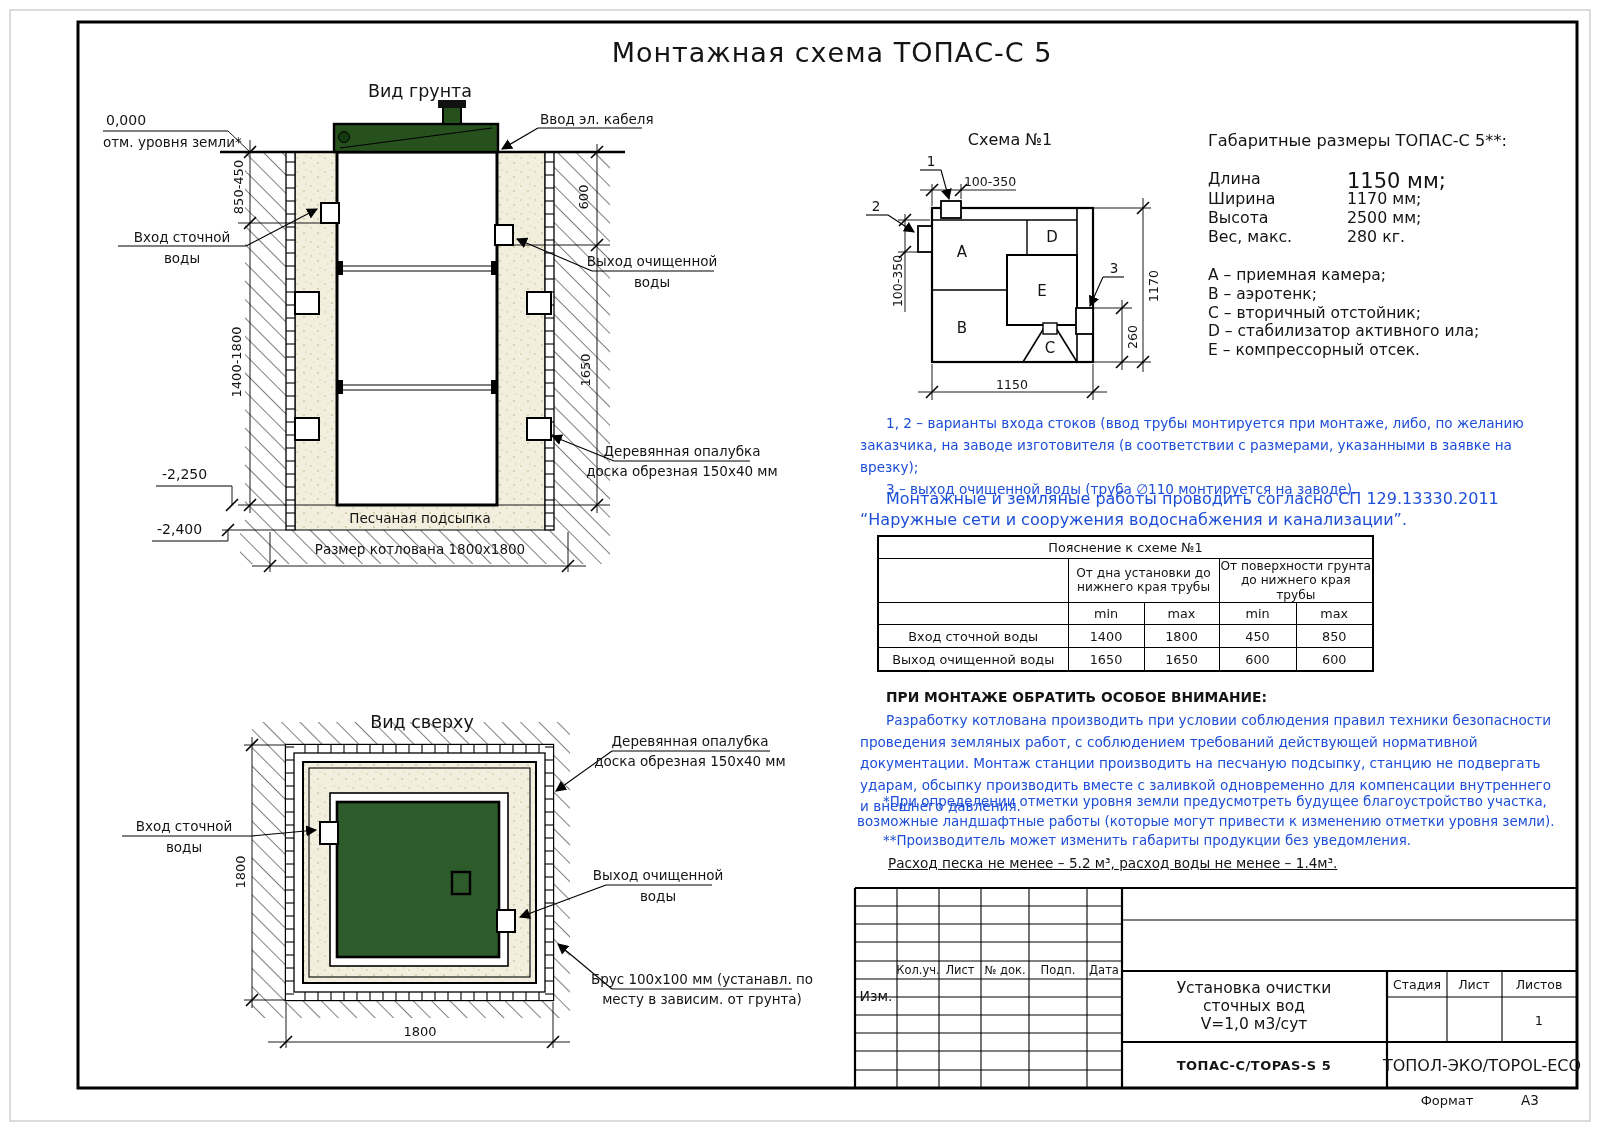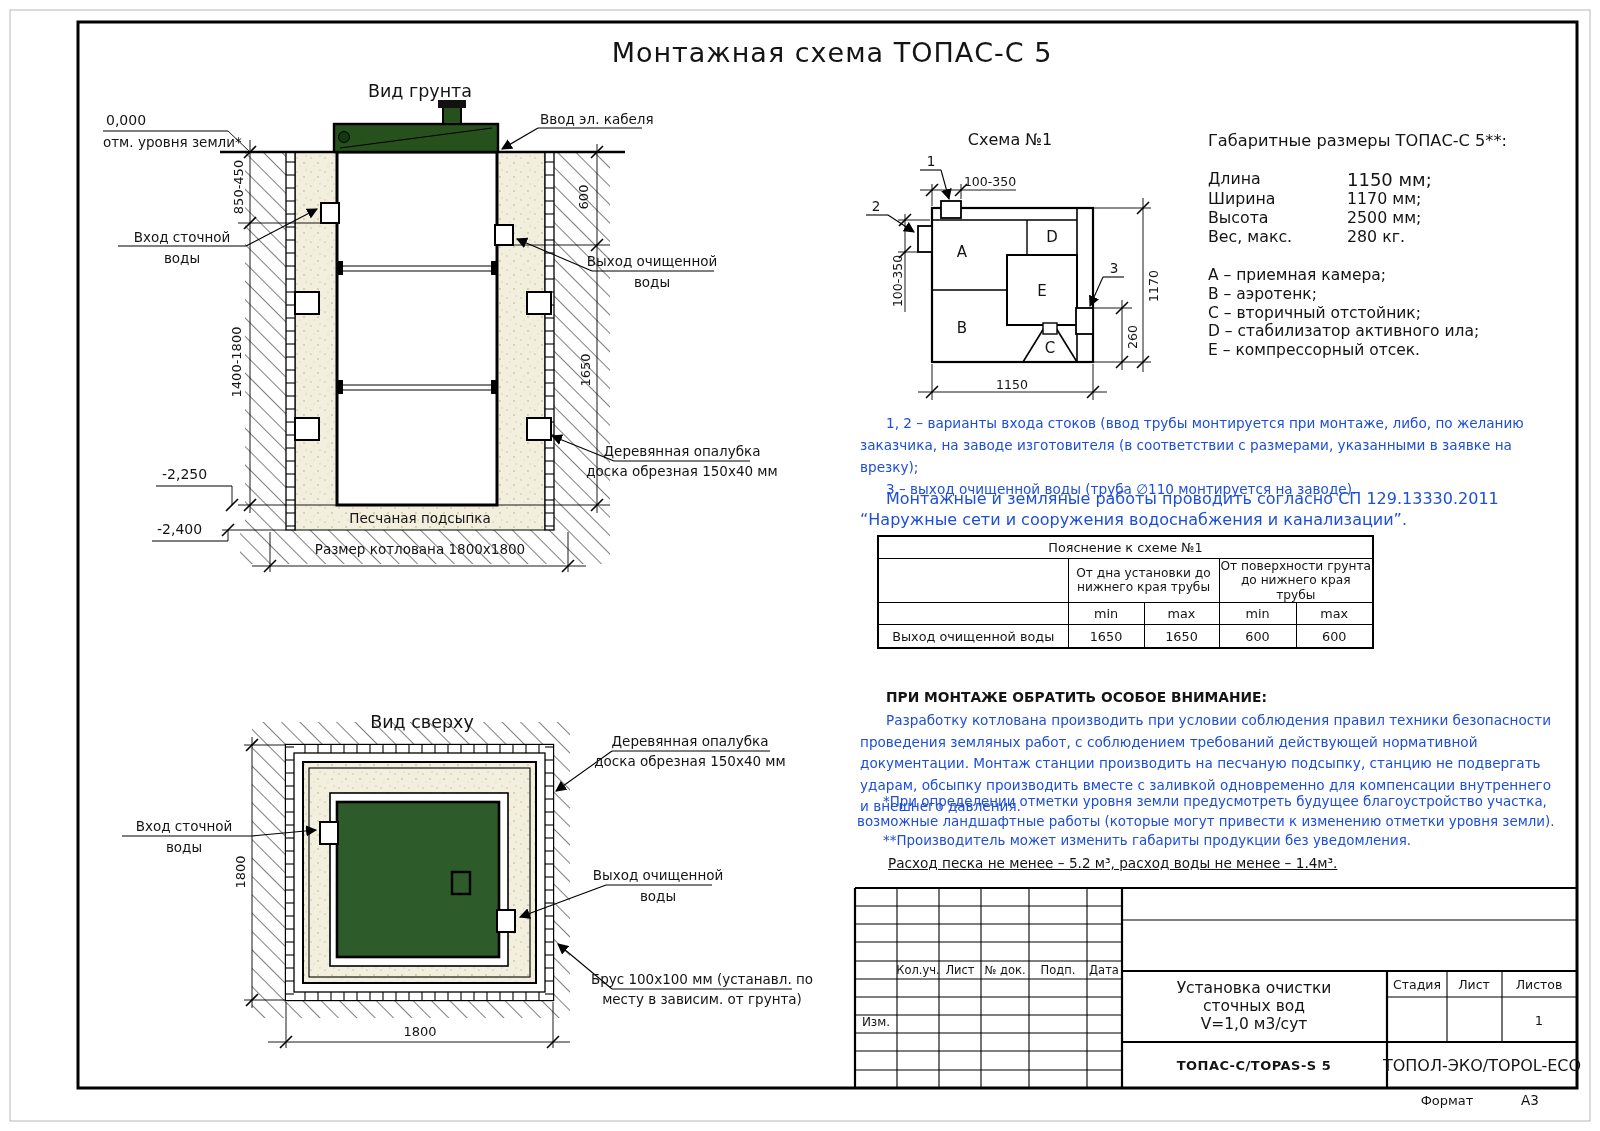--- a/index.html
+++ b/index.html
@@ -279,21 +279,21 @@
 <div class="t c" style="left:1052px;top:237px;font-size:15px;">D</div>
 <div class="t c" style="left:1042px;top:291px;font-size:15px;">E</div>
 <div class="t c" style="left:990px;top:181px;font-size:12.5px;">100-350</div>
 <div class="t r" style="left:897px;top:281px;font-size:12.5px;">100-350</div>
 <div class="t r" style="left:1153px;top:286px;font-size:12.5px;">1170</div>
 <div class="t r" style="left:1132px;top:337px;font-size:12.5px;">260</div>
 <div class="t c" style="left:1012px;top:384px;font-size:12.5px;">1150</div>
 
 <div class="t" style="left:1208px;top:131px;font-size:16.2px;">Габаритные размеры ТОПАС-С 5**:</div>
 <div class="t" style="left:1208px;top:169px;font-size:15.8px;">Длина</div>
-<div class="t" style="left:1347px;top:169px;font-size:18px;">1150 мм;</div>
+<div class="t" style="left:1347px;top:169px;font-size:21px;">1150 мм;</div>
 <div class="t" style="left:1208px;top:189px;font-size:15.8px;">Ширина</div>
 <div class="t" style="left:1347px;top:189px;font-size:15.8px;">1170 мм;</div>
 <div class="t" style="left:1208px;top:208px;font-size:15.8px;">Высота</div>
 <div class="t" style="left:1347px;top:208px;font-size:15.8px;">2500 мм;</div>
 <div class="t" style="left:1208px;top:227px;font-size:15.8px;">Вес, макс.</div>
 <div class="t" style="left:1347px;top:227px;font-size:15.8px;">280 кг.</div>
 <div class="t" style="left:1208px;top:266px;font-size:15.5px;">А – приемная камера;</div>
 <div class="t" style="left:1208px;top:285px;font-size:15.5px;">В – аэротенк;</div>
 <div class="t" style="left:1208px;top:304px;font-size:15.5px;">С – вторичный отстойник;</div>
 <div class="t" style="left:1208px;top:322px;font-size:15.5px;">D – стабилизатор активного ила;</div>
@@ -325,41 +325,48 @@
     <td colspan="2" style="font-size:12.2px;">От поверхности грунта до нижнего края трубы</td>
   </tr>
   <tr style="height:22px">
     <td></td>
     <td>min</td>
     <td>max</td>
     <td>min</td>
     <td>max</td>
   </tr>
   <tr style="height:23px">
+    <td>Вход сточной воды</td>
+    <td>1400</td>
+    <td>1800</td>
+    <td>450</td>
+    <td>850</td>
+  </tr>
+  <tr style="height:23px">
     <td>Выход очищенной воды</td>
     <td>1650</td>
     <td>1650</td>
     <td>600</td>
     <td>600</td>
   </tr>
 </tbody>
     </table>
 
 <div class="t" style="left:886px;top:689px;font-size:13.8px;font-weight:600;">ПРИ МОНТАЖЕ ОБРАТИТЬ ОСОБОЕ ВНИМАНИЕ:</div>
 <div class="blk" style="left:860px;top:710px;width:698px;font-size:13.6px;line-height:21.5px;">
   <p>Разработку котлована производить при условии соблюдения правил техники безопасности проведения земляных работ, с соблюдением требований действующей нормативной документации. Монтаж станции производить на песчаную подсыпку, станцию не подвергать ударам, обсыпку производить вместе с заливкой одновременно для компенсации внутреннего и внешнего давления.</p>
 </div>
 
 <div class="blk" style="left:857px;top:792px;width:702px;font-size:13.4px;line-height:19.5px;">
   <p>*При определении отметки уровня земли предусмотреть будущее благоустройство участка, возможные ландшафтные работы (которые могут привести к изменению отметки уровня земли).</p>
   <p>**Производитель может изменить габариты продукции без уведомления.</p>
 </div>
 <div class="t" style="left:888px;top:855px;font-size:13.6px;text-decoration:underline;">Расход песка не менее – 5.2 м³, расход воды не менее – 1.4м³.</div>
 
-<div class="t c" style="left:876px;top:1022px;font-size:12px;">Изм.</div>
+<div class="t c" style="left:876px;top:996px;font-size:14px;">Изм.</div>
 <div class="t c" style="left:918px;top:970px;font-size:11.5px;">Кол.уч.</div>
 <div class="t c" style="left:960px;top:970px;font-size:11.5px;">Лист</div>
 <div class="t c" style="left:1005px;top:970px;font-size:11.5px;">№ док.</div>
 <div class="t c" style="left:1058px;top:970px;font-size:11.5px;">Подп.</div>
 <div class="t c" style="left:1104px;top:970px;font-size:11.5px;">Дата</div>
 <div class="t c" style="left:1254px;top:988px;font-size:15.5px;">Установка очистки</div>
 <div class="t c" style="left:1254px;top:1006px;font-size:15.5px;">сточных вод</div>
 <div class="t c" style="left:1254px;top:1024px;font-size:15.5px;">V=1,0 м3/сут</div>
 <div class="t c" style="left:1254px;top:1065px;font-size:13px;font-weight:600;letter-spacing:.5px;">ТОПАС-С/TOPAS-S 5</div>
 <div class="t c" style="left:1482px;top:1065px;font-size:16px;">ТОПОЛ-ЭКО/TOPOL-ECO</div>

